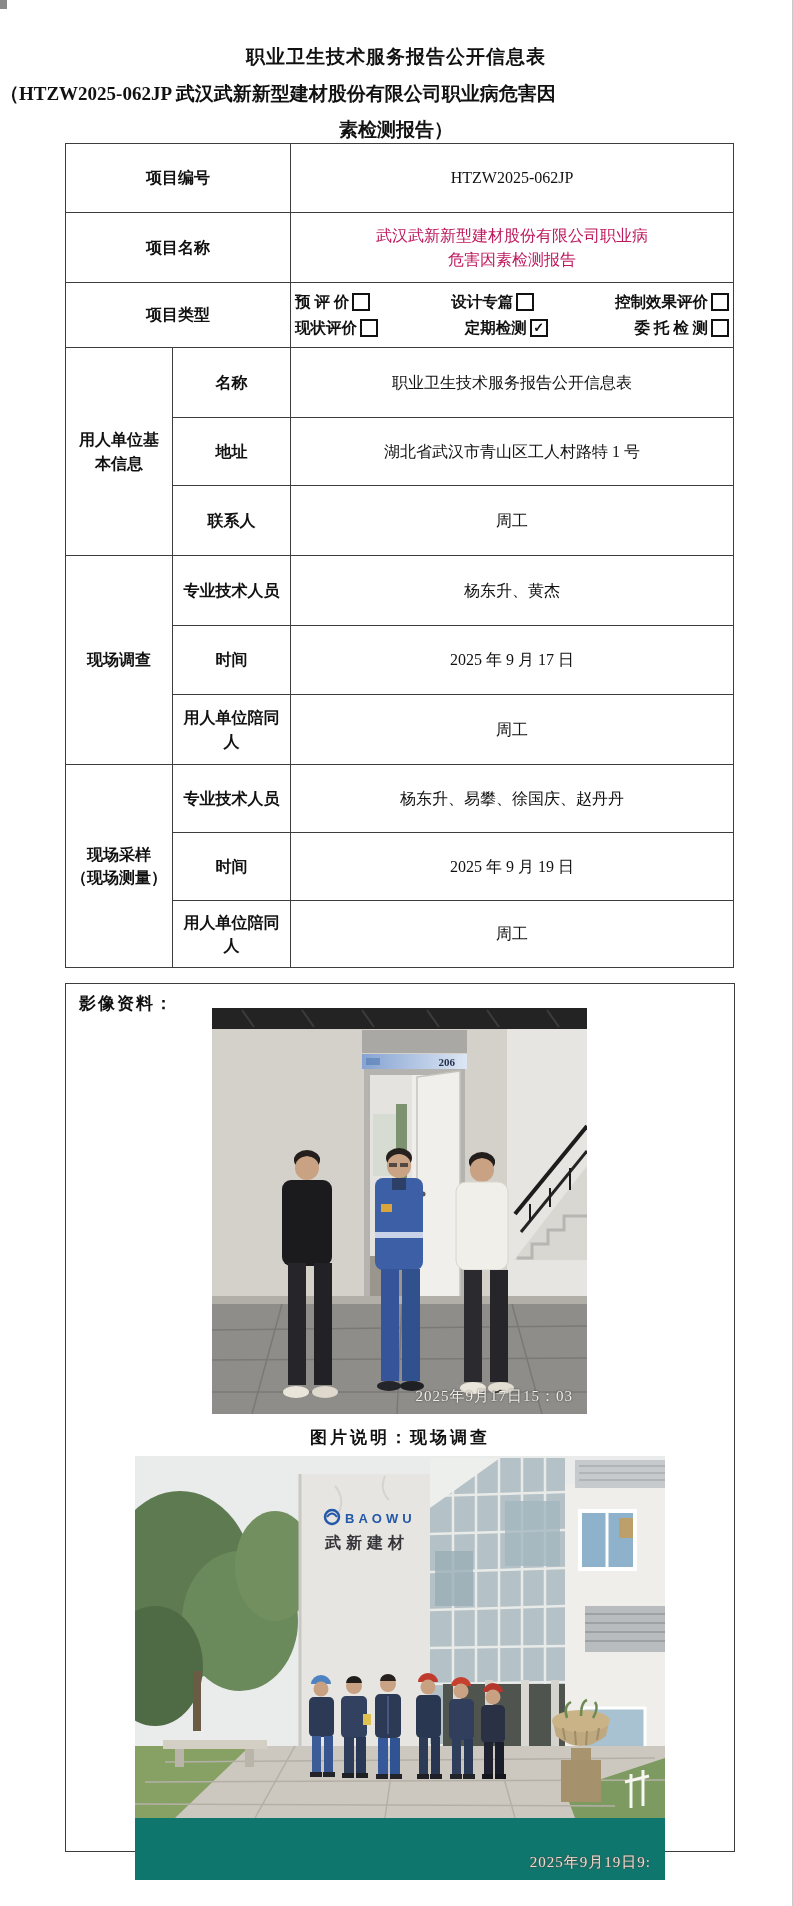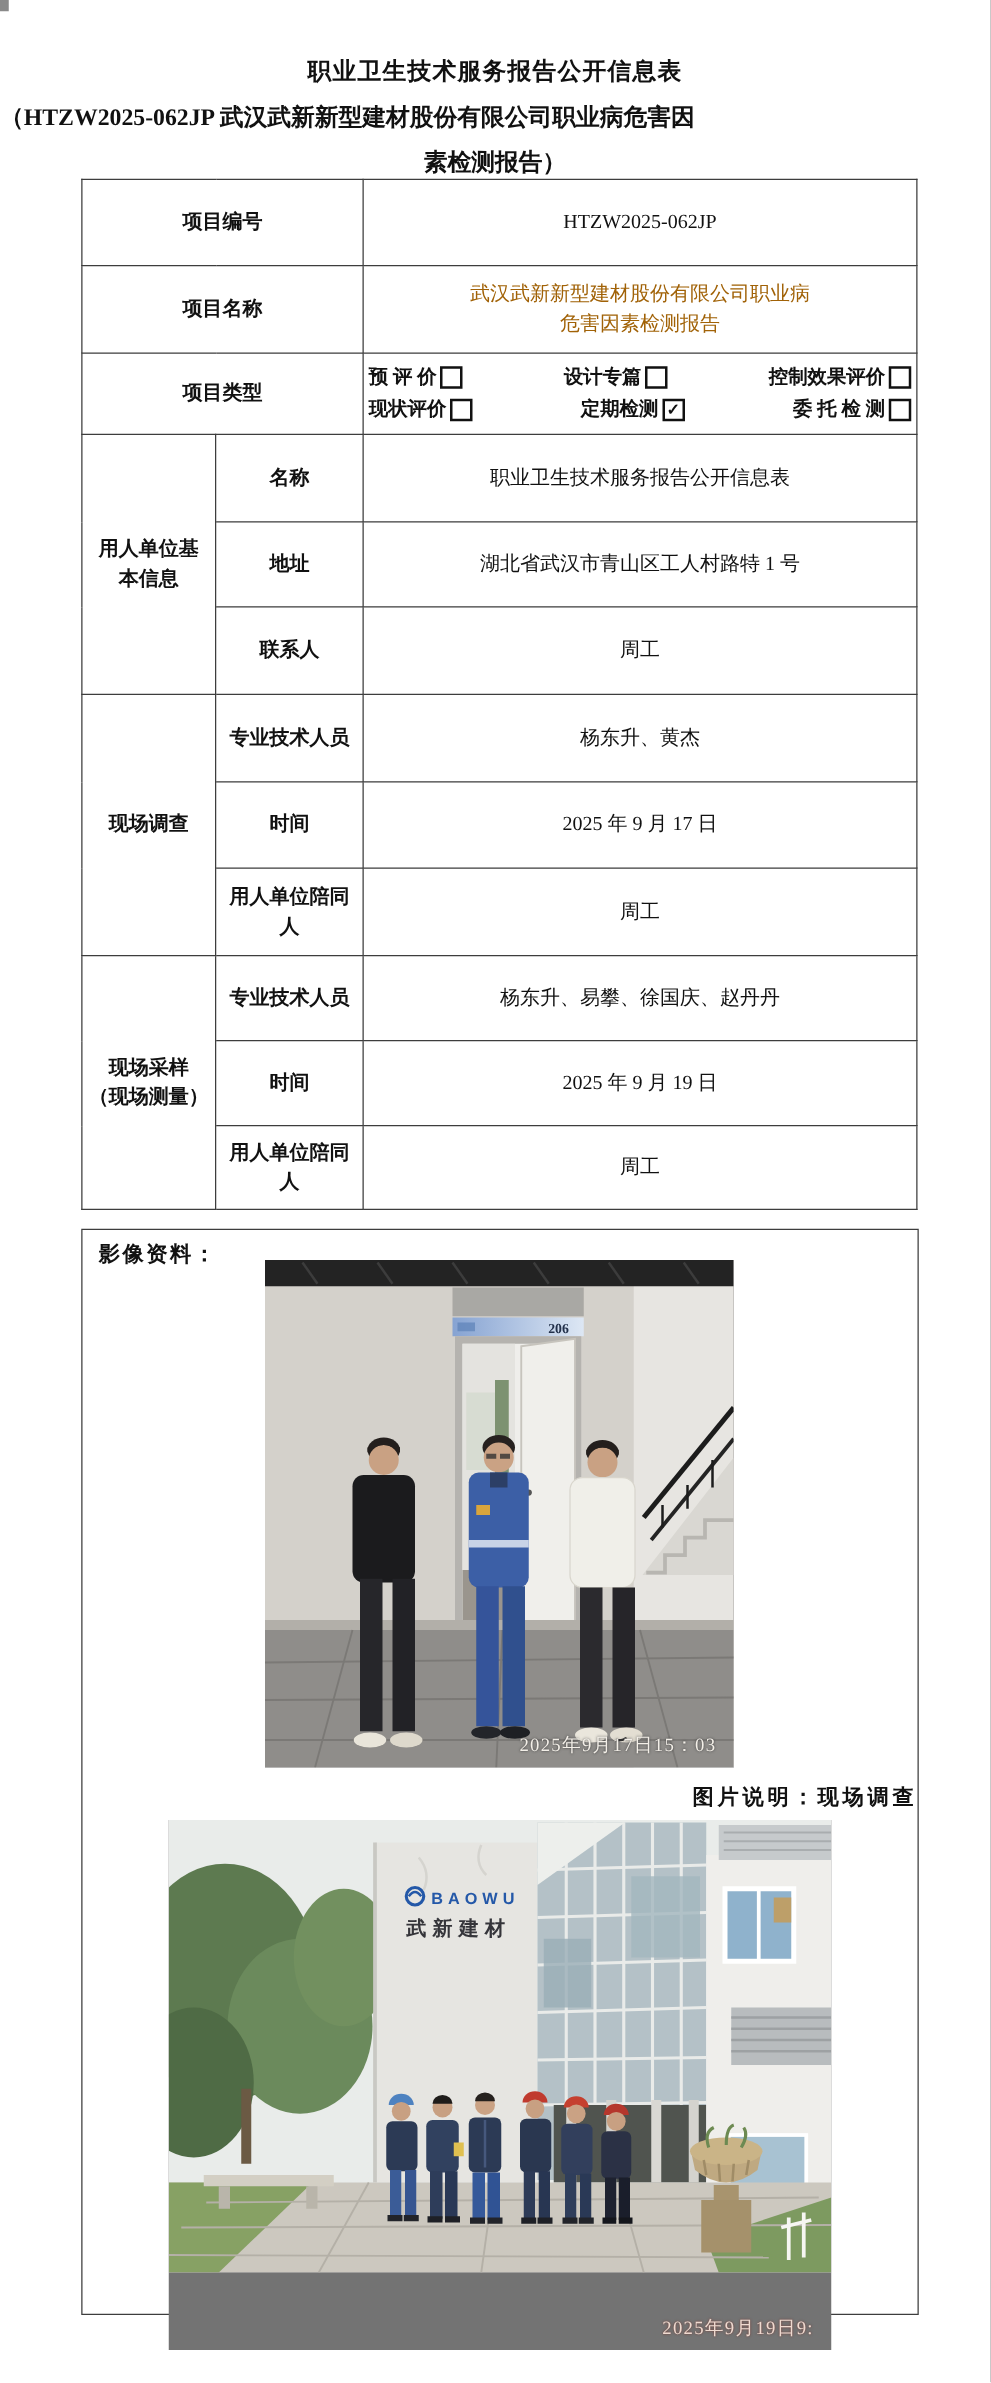--- a/index.html
+++ b/index.html
@@ -19,41 +19,41 @@
          font-size:19px;font-weight:bold;}
 
   
   table.info{position:absolute;left:65px;top:143px;width:668px;
     border-collapse:collapse;table-layout:fixed;}
   table.info td{border:1px solid #3d3d3d;text-align:center;vertical-align:middle;
     font-size:16px;padding:2px 4px;line-height:1.45;}
   td.lbl{font-weight:bold;}
   td.sec{font-weight:bold;}
   td.val{font-weight:normal;}
-  .red-val{color:#a16207;font-weight:bold;}
+  .red-val{color:#be185d;font-weight:bold;}
   .type-cell{padding:4px 12px;}
   .type-line{display:flex;justify-content:space-between;align-items:center;
     font-weight:bold;font-size:15.5px;margin:3px 0;}
   .opt{white-space:nowrap;display:inline-flex;align-items:center;}
   .cb{display:inline-flex;width:14px;height:14px;border:2px solid #111;
     align-items:center;justify-content:center;font-size:13px;font-weight:bold;
     margin-left:3px;line-height:1;}
 
   
   .media-box{position:absolute;left:65px;top:983px;width:668px;height:867px;
     border:1px solid #3d3d3d;}
   .media-label{position:absolute;left:13px;top:8px;font-size:17px;font-weight:bold;letter-spacing:2px;}
-  .photo{position:absolute;overflow:hidden;background:#737373;}
+  .photo{position:absolute;overflow:hidden;background:#0f766e;}
   .photo1{left:146px;top:24px;width:375px;height:406px;}
   .photo2{left:69px;top:472px;width:530px;height:424px;}
   .photo svg{display:block;}
   .stamp{position:absolute;right:14px;bottom:8px;font-size:15px;letter-spacing:1px;
     color:#f3efe8;text-shadow:0 0 2px rgba(40,40,40,.9);}
   .stamp2{color:#eedad0;text-shadow:0 0 2px rgba(120,40,30,.85);}
-  .caption{position:absolute;left:0;width:100%;text-align:right;
+  .caption{position:absolute;left:0;width:100%;text-align:center;
     font-size:17px;font-weight:bold;letter-spacing:3px;}
   .cap1{top:442px;}
   .cap2{top:838px;}
 </style>
 </head>
 <body>
 
 <div class="sheet">
   <div class="corner-mark"></div>
 

